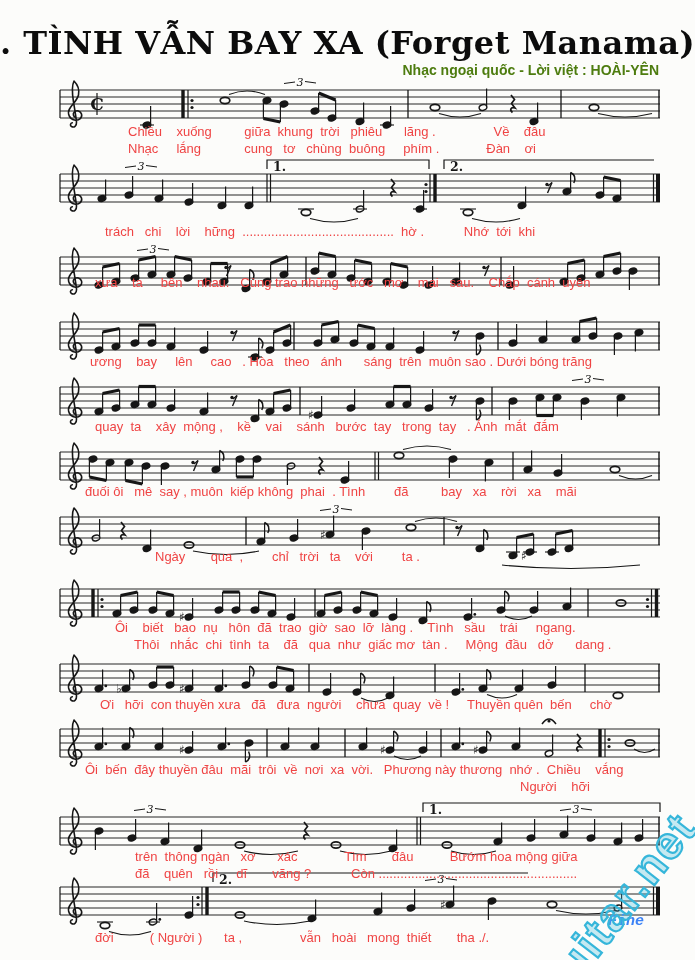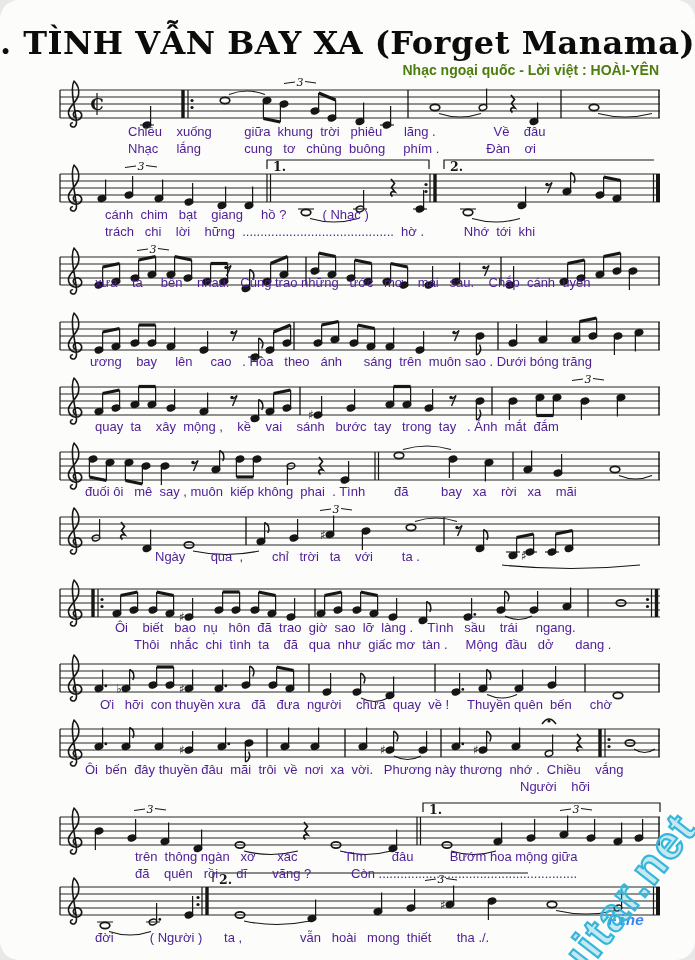--- a/index.html
+++ b/index.html
@@ -5,21 +5,20 @@
   html,body{margin:0;padding:0;}
   body{background:#e8e8e8;}
   #sheet{
     position:relative;
     width:695px;height:960px;
     margin:0 auto;
     background:#fcfcfa;
     overflow:hidden;
     font-family:"Liberation Sans",sans-serif;
     color:#161616;
-    border-radius:19px;
   }
   .title{
     position:absolute;left:0;right:0;top:24px;
     text-align:center;
     font-family:"DejaVu Serif",serif;
     font-weight:bold;
     font-size:32px;
     letter-spacing:0.5px;
     color:#0c0c0c;
     white-space:nowrap;
@@ -29,21 +28,21 @@
     font-weight:bold;
     font-size:14px;
     color:#4d7c0f;
     white-space:pre;
   }
   .lyr{
     position:absolute;
     font-size:13px;
     line-height:15px;
     white-space:pre;
-    color:#4c1d95;
+    color:#ef4444;
     z-index:3;
   }
   .sysvg{position:absolute;left:0;z-index:2;}
   .fine{
     position:absolute;left:608px;top:913px;
     font-family:Liberation Mono, monospace;
     font-style:italic;font-weight:bold;
     font-size:15px;color:#3b82f6;z-index:3;
   }
   .watermark{
@@ -175,21 +174,20 @@
       <path d="M310 60.5 Q 334 67.5 358 60.5" fill="none" stroke="#161616" stroke-width="1.1"></path>
       <path d="M472.00000000000006 60.5 Q 496 67.5 520 60.5" fill="none" stroke="#161616" stroke-width="1.1"></path>
       <line x1="125" y1="9.5" x2="136" y2="8" stroke="#161616" stroke-width="1"></line>
       <line x1="146" y1="7.5" x2="157" y2="9" stroke="#161616" stroke-width="1"></line>
       <text x="141" y="11.5" font-size="11" font-style="italic" font-family="&quot;DejaVu Serif&quot;,serif" fill="#161616" text-anchor="middle">3</text>
       <path d="M267 11 L267 2 L429 2 L429 11" fill="none" stroke="#161616" stroke-width="1.2"></path>
       <text x="273" y="13" font-size="12.5" font-weight="bold" font-family="&quot;DejaVu Serif&quot;,serif" fill="#161616">1.</text>
       <path d="M444 11 L444 2 L654 2" fill="none" stroke="#161616" stroke-width="1.2"></path>
       <text x="450" y="13" font-size="12.5" font-weight="bold" font-family="&quot;DejaVu Serif&quot;,serif" fill="#161616">2.</text>
     </svg>
-    <div class="lyr" style="left: 105px; top: 207px;">cánh  chim   bạt    giang     hồ ?          ( Nhạc )</div>
     <div class="lyr" style="left: 105px; top: 224px;">trách   chi    lời    hững  ..........................................  hờ .           Nhớ  tới  khi</div>
     <svg width="695" height="78" class="sysvg" style="top: 241px;">
       <line x1="60" y1="16" x2="660" y2="16" stroke="#161616" stroke-width="1.05" opacity="0.92"></line>
       <line x1="60" y1="23" x2="660" y2="23" stroke="#161616" stroke-width="1.05" opacity="0.92"></line>
       <line x1="60" y1="30" x2="660" y2="30" stroke="#161616" stroke-width="1.05" opacity="0.92"></line>
       <line x1="60" y1="37" x2="660" y2="37" stroke="#161616" stroke-width="1.05" opacity="0.92"></line>
       <line x1="60" y1="44" x2="660" y2="44" stroke="#161616" stroke-width="1.05" opacity="0.92"></line>
       <line x1="60" y1="16" x2="60" y2="44" stroke="#161616" stroke-width="1.2"></line>
       <path d="M74 7 C78 11 79.5 16 78.5 21 C77.5 26 72 30.5 69.5 35 C67 39.5 69.5 45 74.5 46 C79.5 47 82.5 43.5 81.5 40 C80.6 36.8 76.5 35.6 74.2 38 C72.6 39.6 73.2 42.5 75.5 43.4 M74 7 C71.5 12 72.2 20 73.5 28 C74.8 36 76.2 44 76.5 48 C76.8 52 74 54 71.5 52.5 C69.8 51.4 70.3 49 72.3 48.8" fill="none" stroke="#161616" stroke-width="1.6" stroke-linecap="round"></path>
       <ellipse cx="246" cy="47.5" rx="3.9" ry="2.8" transform="rotate(-15 246 47.5)" fill="#161616" stroke="#161616" stroke-width="1.4"></ellipse>

